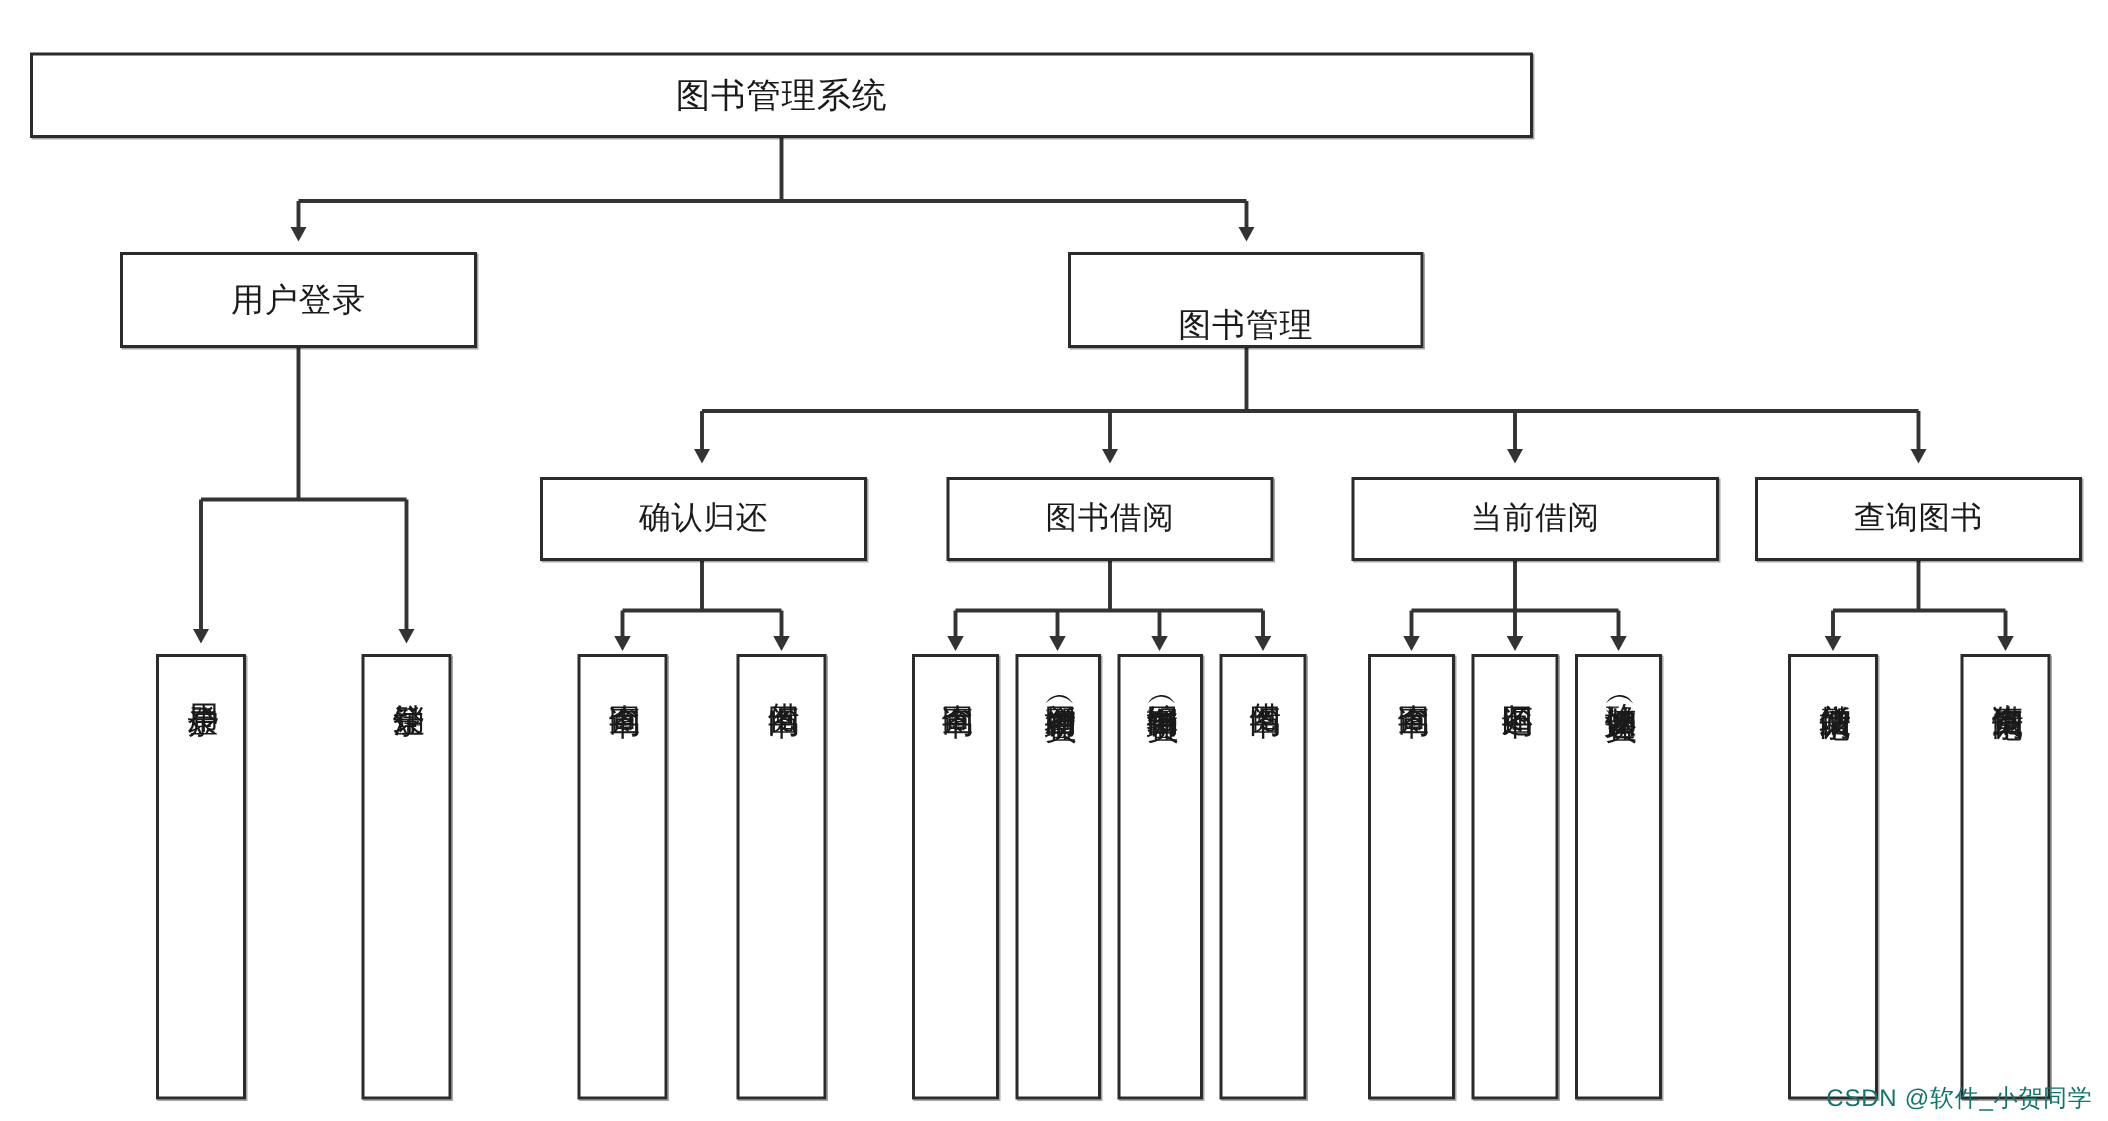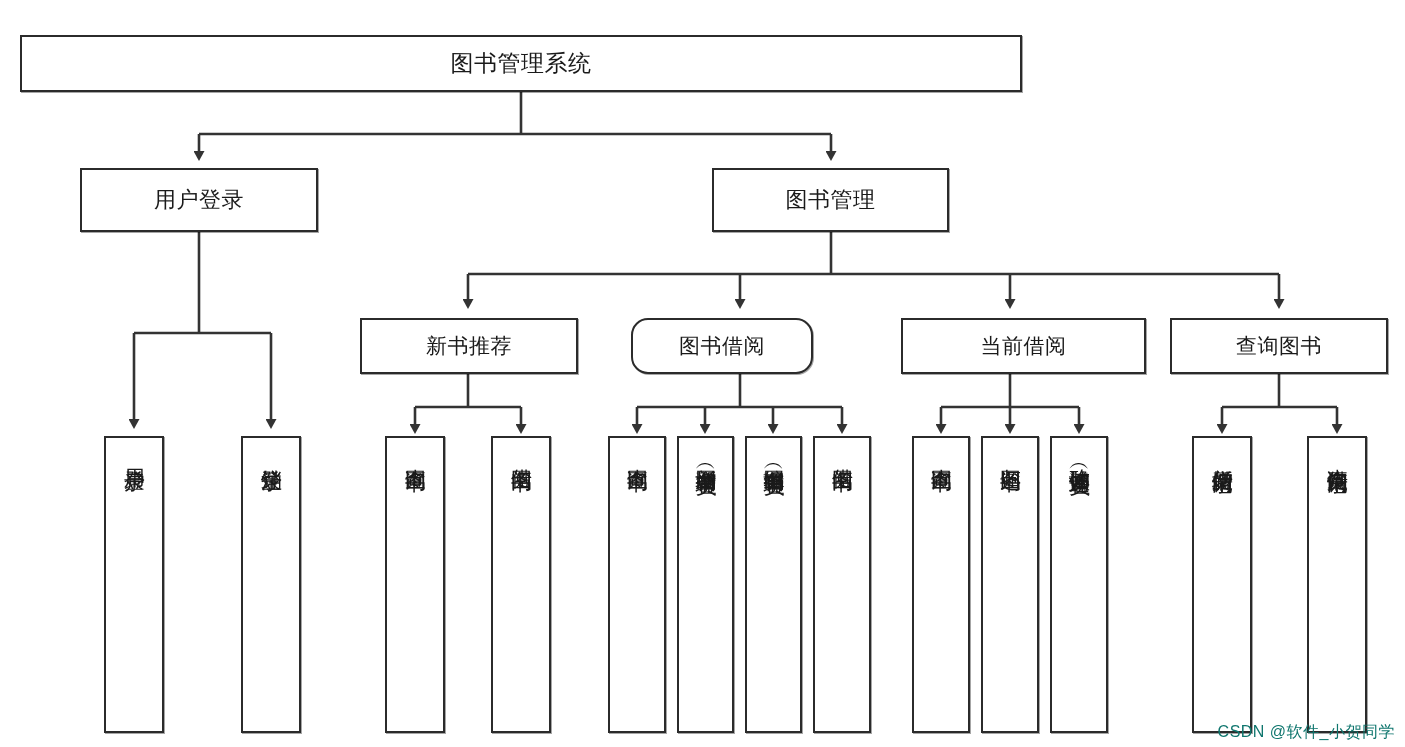--- a/index.html
+++ b/index.html
@@ -128,28 +128,28 @@
     </g>
   </svg>
 
   <div class="node root" style="left:20px; top:11px; width:1002px; height:57px;margin-top:24px;">
     <span class="label">图书管理系统</span>
   </div>
 
   <div class="node level1" style="left:80px; top:168px; width:238px; height:64px;">
     <span class="label">用户登录</span>
   </div>
-  <div class="node level1" style="left:712px; top:168px; width:237px; height:64px;">
+  <div class="node level1" style="left:712px; top:168px; width:237px; height:64px;align-items:flex-end;">
     <span class="label">图书管理</span>
   </div>
 
   <div class="node level2" style="left:360px; top:318px; width:218px; height:56px;">
-    <span class="label">新书推荐</span>
-  </div>
-  <div class="node level2" style="left:631px; top:318px; width:182px; height:56px;border-radius:17px;">
+    <span class="label">确认归还</span>
+  </div>
+  <div class="node level2" style="left:631px; top:318px; width:218px; height:56px;">
     <span class="label">图书借阅</span>
   </div>
   <div class="node level2" style="left:901px; top:318px; width:245px; height:56px;">
     <span class="label">当前借阅</span>
   </div>
   <div class="node level2" style="left:1170px; top:318px; width:218px; height:56px;">
     <span class="label">查询图书</span>
   </div>
 
   <div class="node leaf" style="left:104px; top:436px; width:60px; height:297px;">

